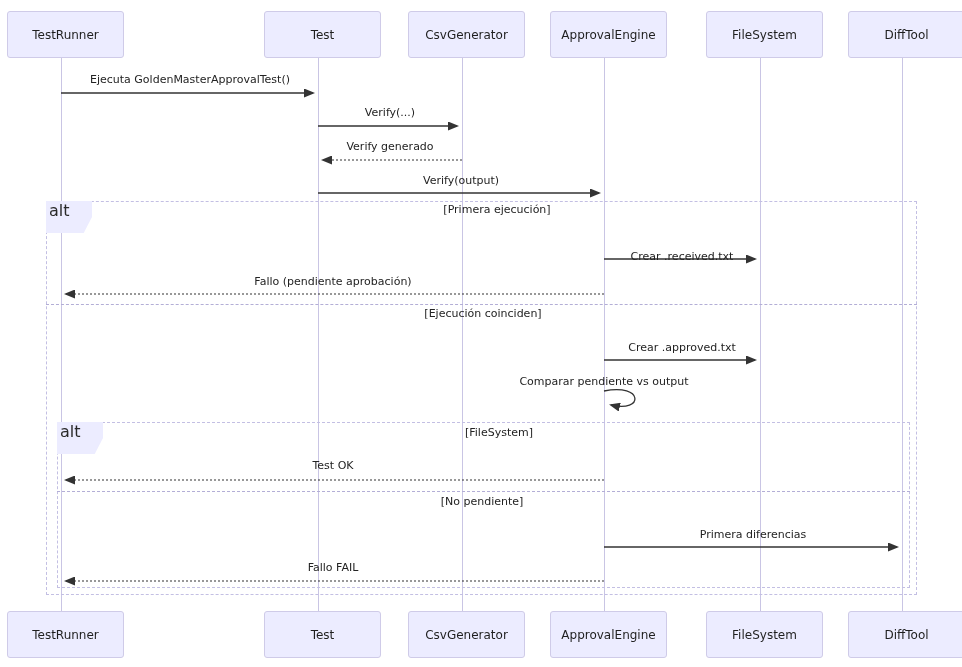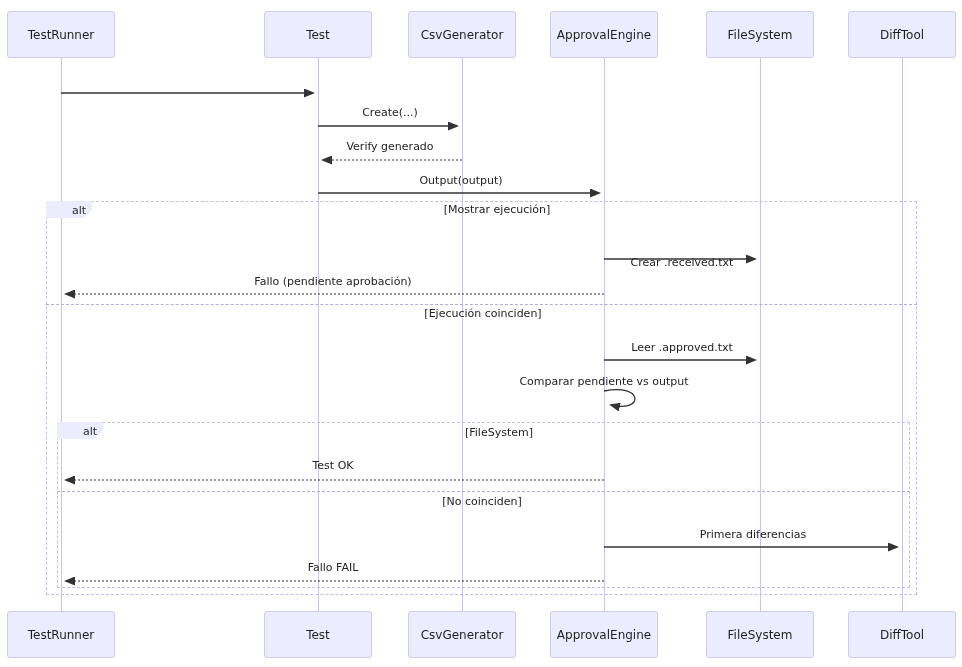--- a/index.html
+++ b/index.html
@@ -2,35 +2,35 @@
 <html><head>
 <meta charset="utf-8">
 <style>
   html,body{margin:0;padding:0;background:#ffffff;}
   .stage{
     position:relative;width:962px;height:667px;background:#ffffff;overflow:hidden;
     font-family:"DejaVu Sans","Liberation Sans",sans-serif;color:#1f1f1f;
   }
   .lifeline{position:absolute;top:58px;height:553px;width:1px;background:#c9c5e4;}
   .actor{
-    position:absolute;width:108px;height:47px;background:#ECECFF;
+    position:absolute;width:117px;height:47px;background:#ECECFF;
     border:1px solid #cfcbe8;border-radius:3px;box-sizing:border-box;
     display:flex;align-items:center;justify-content:center;
     font-size:12px;color:#1f1f1f;
   }
   .msg{
     position:absolute;transform:translateX(-50%);white-space:nowrap;
     font-size:11px;color:#232323;line-height:14px;
   }
   .frame{position:absolute;border:1px dashed #c3bfe3;box-sizing:border-box;}
   .frame-divider{position:absolute;border-top:1px dashed #b3aed6;height:0;}
   .alt-tab{
-    position:absolute;width:46px;height:17px;background:#ECECFF;
+    position:absolute;width:46px;height:32px;background:#ECECFF;
     clip-path:polygon(0 0,100% 0,100% 50%,82% 100%,0 100%);
-    font-size:11px;line-height:20px;padding-left:26px;box-sizing:border-box;color:#2a2a2a;
+    font-size:16px;line-height:20px;padding-left:3px;box-sizing:border-box;color:#2a2a2a;
   }
   .section-label{
     position:absolute;transform:translateX(-50%);white-space:nowrap;
     font-size:11px;color:#232323;line-height:14px;
   }
   svg.arrows{position:absolute;left:0;top:0;}
 </style>
 </head>
 <body>
 
@@ -39,54 +39,55 @@
   <div class="lifeline" style="left:61px"></div>
   <div class="lifeline" style="left:318px"></div>
   <div class="lifeline" style="left:462px"></div>
   <div class="lifeline" style="left:604px"></div>
   <div class="lifeline" style="left:760px"></div>
   <div class="lifeline" style="left:902px"></div>
 
   <div class="frame" style="left:46px;top:201px;width:871px;height:394px"></div>
   <div class="frame-divider" style="left:46px;top:304px;width:871px"></div>
   <div class="alt-tab" style="left:46px;top:201px">alt</div>
-  <div class="section-label" style="left:497px;top:203px">[Mostrar ejecución]</div>
+  <div class="section-label" style="left:497px;top:203px">[Primera ejecución]</div>
   <div class="section-label" style="left:483px;top:307px">[Ejecución coinciden]</div>
 
   <div class="frame" style="left:57px;top:422px;width:853px;height:166px"></div>
   <div class="frame-divider" style="left:57px;top:491px;width:853px"></div>
   <div class="alt-tab" style="left:57px;top:422px">alt</div>
   <div class="section-label" style="left:499px;top:426px">[FileSystem]</div>
-  <div class="section-label" style="left:482px;top:495px">[No coinciden]</div>
+  <div class="section-label" style="left:482px;top:495px">[No pendiente]</div>
 
   <svg class="arrows" width="962" height="667">
     <defs>
       <marker id="ah" markerWidth="11" markerHeight="9" refX="9" refY="4.5" orient="auto" markerUnits="userSpaceOnUse">
         <path d="M0,0 L11,4.5 L0,9 z" fill="#333333"></path>
       </marker>
     </defs>
     <line x1="61" y1="93" x2="313" y2="93" stroke="#333333" stroke-width="1.3" marker-end="url(#ah)"></line>
     <line x1="318" y1="126" x2="457" y2="126" stroke="#333333" stroke-width="1.3" marker-end="url(#ah)"></line>
     <line x1="462" y1="160" x2="323" y2="160" stroke="#333333" stroke-width="1.1" stroke-dasharray="2,2" marker-end="url(#ah)"></line>
     <line x1="318" y1="193" x2="599" y2="193" stroke="#333333" stroke-width="1.3" marker-end="url(#ah)"></line>
     <line x1="604" y1="259" x2="755" y2="259" stroke="#333333" stroke-width="1.3" marker-end="url(#ah)"></line>
     <line x1="604" y1="294" x2="66" y2="294" stroke="#333333" stroke-width="1.1" stroke-dasharray="2,2" marker-end="url(#ah)"></line>
     <line x1="604" y1="360" x2="755" y2="360" stroke="#333333" stroke-width="1.3" marker-end="url(#ah)"></line>
     <path d="M 604 391 C 644 383, 644 413, 611 405" fill="none" stroke="#333333" stroke-width="1.3" marker-end="url(#ah)"></path>
     <line x1="604" y1="480" x2="66" y2="480" stroke="#333333" stroke-width="1.1" stroke-dasharray="2,2" marker-end="url(#ah)"></line>
     <line x1="604" y1="547" x2="897" y2="547" stroke="#333333" stroke-width="1.3" marker-end="url(#ah)"></line>
     <line x1="604" y1="581" x2="66" y2="581" stroke="#333333" stroke-width="1.1" stroke-dasharray="2,2" marker-end="url(#ah)"></line>
   </svg>
 
-  <div class="msg" style="left:390px;top:106px">Create(...)</div>
+  <div class="msg" style="left:190px;top:73px">Ejecuta GoldenMasterApprovalTest()</div>
+  <div class="msg" style="left:390px;top:106px">Verify(...)</div>
   <div class="msg" style="left:390px;top:140px">Verify generado</div>
-  <div class="msg" style="left:461px;top:174px">Output(output)</div>
-  <div class="msg" style="left:682px;top:256px">Crear .received.txt</div>
+  <div class="msg" style="left:461px;top:174px">Verify(output)</div>
+  <div class="msg" style="left:682px;top:250px">Crear .received.txt</div>
   <div class="msg" style="left:333px;top:275px">Fallo (pendiente aprobación)</div>
-  <div class="msg" style="left:682px;top:341px">Leer .approved.txt</div>
+  <div class="msg" style="left:682px;top:341px">Crear .approved.txt</div>
   <div class="msg" style="left:604px;top:375px">Comparar pendiente vs output</div>
   <div class="msg" style="left:333px;top:459px">Test OK</div>
   <div class="msg" style="left:753px;top:528px">Primera diferencias</div>
   <div class="msg" style="left:333px;top:561px">Fallo FAIL</div>
 
   <div class="actor" style="left:7px;top:11px">
       <span>TestRunner</span>
     </div>
   <div class="actor" style="left:264px;top:11px">
       <span>Test</span>

